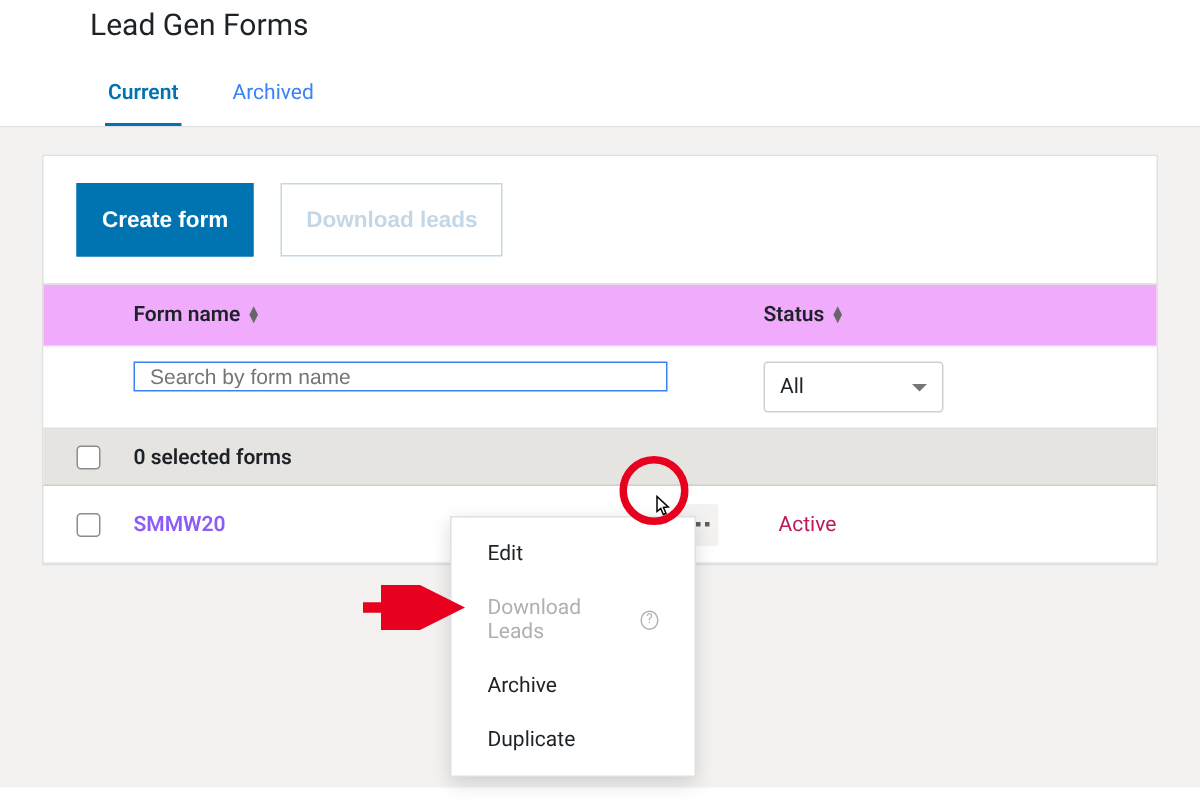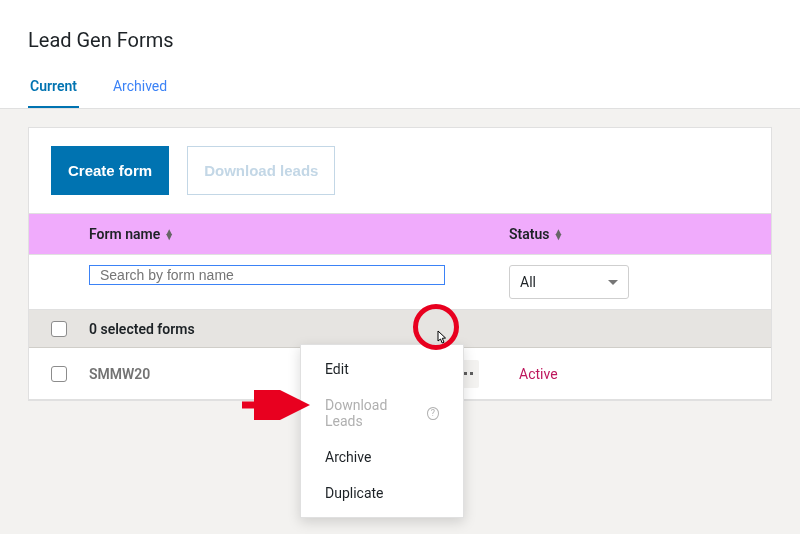--- a/index.html
+++ b/index.html
@@ -9,21 +9,22 @@
     color: #1d2226;
     background: #fff;
   }
   .page {
     width: 800px;
     height: 534px;
     position: relative;
     overflow: hidden;
   }
   .header {
-    padding: 28px 28px 0 28px;
+    padding: 4px 28px 0 28px;
+    margin-left: 32px;
   }
   .title {
     font-size: 20px;
     font-weight: 400;
     color: #1d2226;
     margin-bottom: 18px;
   }
   .tabs {
     display: flex;
     gap: 32px;
@@ -34,20 +35,21 @@
     padding: 8px 2px 12px 2px;
     font-size: 14px;
     color: #3b82f6;
     cursor: pointer;
     border-bottom: 2px solid transparent;
   }
   .tab.active {
     color: #0073b1;
     font-weight: 600;
     border-bottom: 2px solid #0073b1;
+    margin-left: 42px;
   }
   .panel-wrap {
     padding: 18px 28px 0 28px;
     background: #f3f2f0;
     height: calc(100% - 94px);
   }
   .panel {
     background: #fff;
     border: 1px solid #e0e0e0;
   }
@@ -161,21 +163,21 @@
     height: 52px;
     border-bottom: 1px solid #e0e0e0;
   }
   .data-row .col-name {
     display: flex;
     align-items: center;
     justify-content: space-between;
     padding-right: 30px;
   }
   .form-link {
-    color: #737373;
+    color: #8b5cf6;
     font-weight: 600;
     font-size: 14px;
     cursor: pointer;
   }
   .kebab {
     width: 28px; height: 28px;
     display: inline-flex;
     align-items: center;
     justify-content: center;
     gap: 3px;

